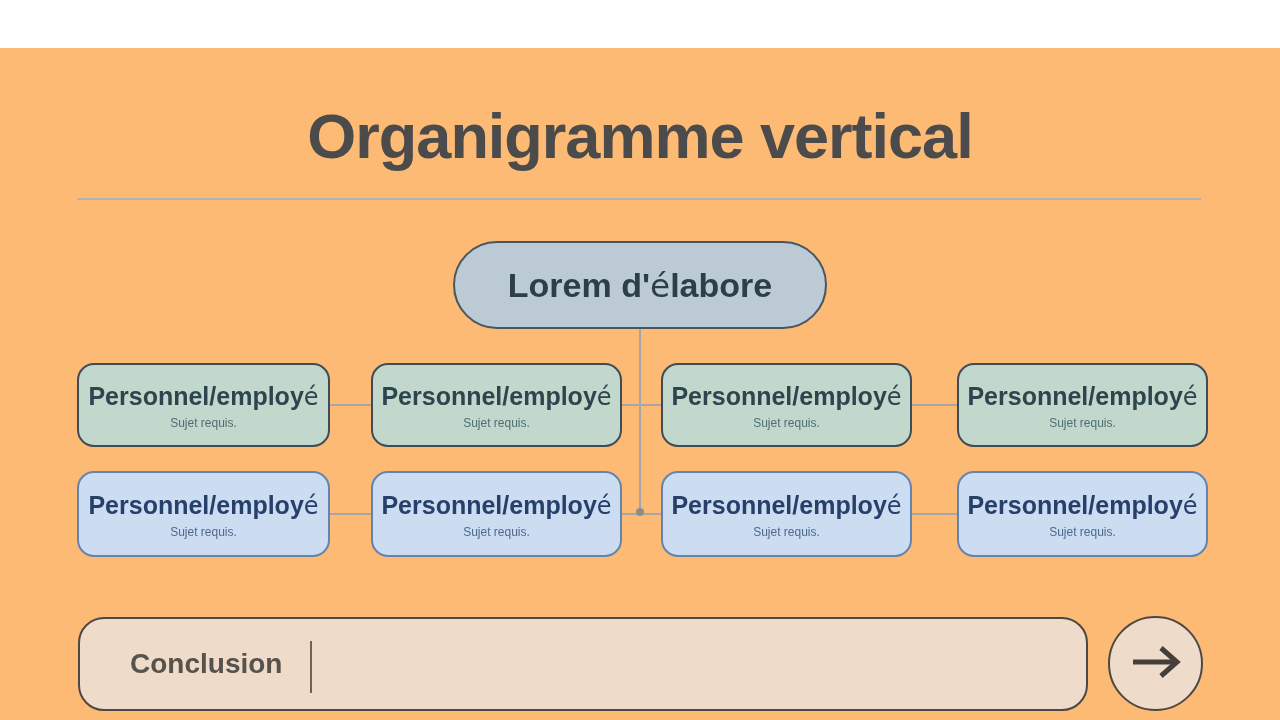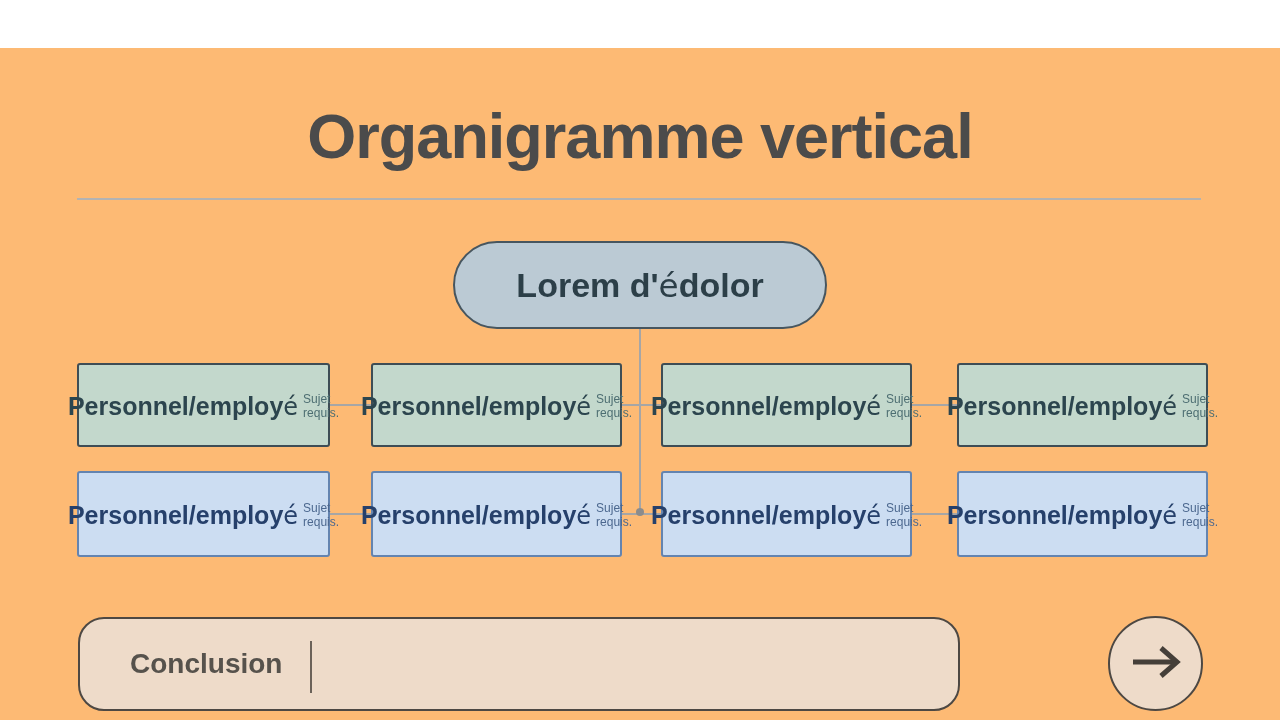--- a/index.html
+++ b/index.html
@@ -86,23 +86,23 @@
     z-index: 0;
   }
   .connector-row.r1 { top: 356px; }
   .connector-row.r2 { top: 465px; }
 
   
   .org-node {
     position: absolute;
     width: 251px;
     height: 84px;
-    border-radius: 3px;
-    display: flex;
-    flex-direction: row;
+    border-radius: 17px;
+    display: flex;
+    flex-direction: column;
     align-items: center;
     justify-content: center;
     gap: 5px;
     padding-top: 2px;
     z-index: 1;
   }
   .org-node .node-title { font-size: 25px; font-weight: 700; white-space: nowrap; }
   .org-node .node-subtitle { font-size: 12px; }
 
   .row-green .org-node {
@@ -132,21 +132,21 @@
     font-weight: 400;
     font-family: "DejaVu Sans", sans-serif;
     font-size: 0.96em;
   }
 
   
   .conclusion-bar {
     position: absolute;
     left: 78px;
     top: 569px;
-    width: 882px;
+    width: 1010px;
     height: 94px;
     background: #eedbc9;
     border: 2px solid #4d4843;
     border-radius: 26px;
     display: flex;
     align-items: center;
   }
   .conclusion-heading {
     position: absolute;
     left: 50px;
@@ -203,21 +203,21 @@
 
   <h1 class="page-title">Organigramme vertical</h1>
   <div class="title-divider"></div>
 
   <div class="connector-row r1"></div>
   <div class="connector-row r2"></div>
   <div class="connector-vertical"></div>
   <div class="connector-dot"></div>
 
   <div class="root-node">
-    <div class="label"><span>Lorem d'</span><span class="accent">é</span><span>dolor</span></div>
+    <div class="label"><span>Lorem d'</span><span class="accent">é</span><span>labore</span></div>
   </div>
 
   <div class="row-green r1">
     <div class="org-node col-1">
       <div class="node-title"><span>Personnel/employ</span><span class="accent">é</span></div>
       <div class="node-subtitle">Sujet requis.</div>
     </div>
     <div class="org-node col-2">
       <div class="node-title"><span>Personnel/employ</span><span class="accent">é</span></div>
       <div class="node-subtitle">Sujet requis.</div>

